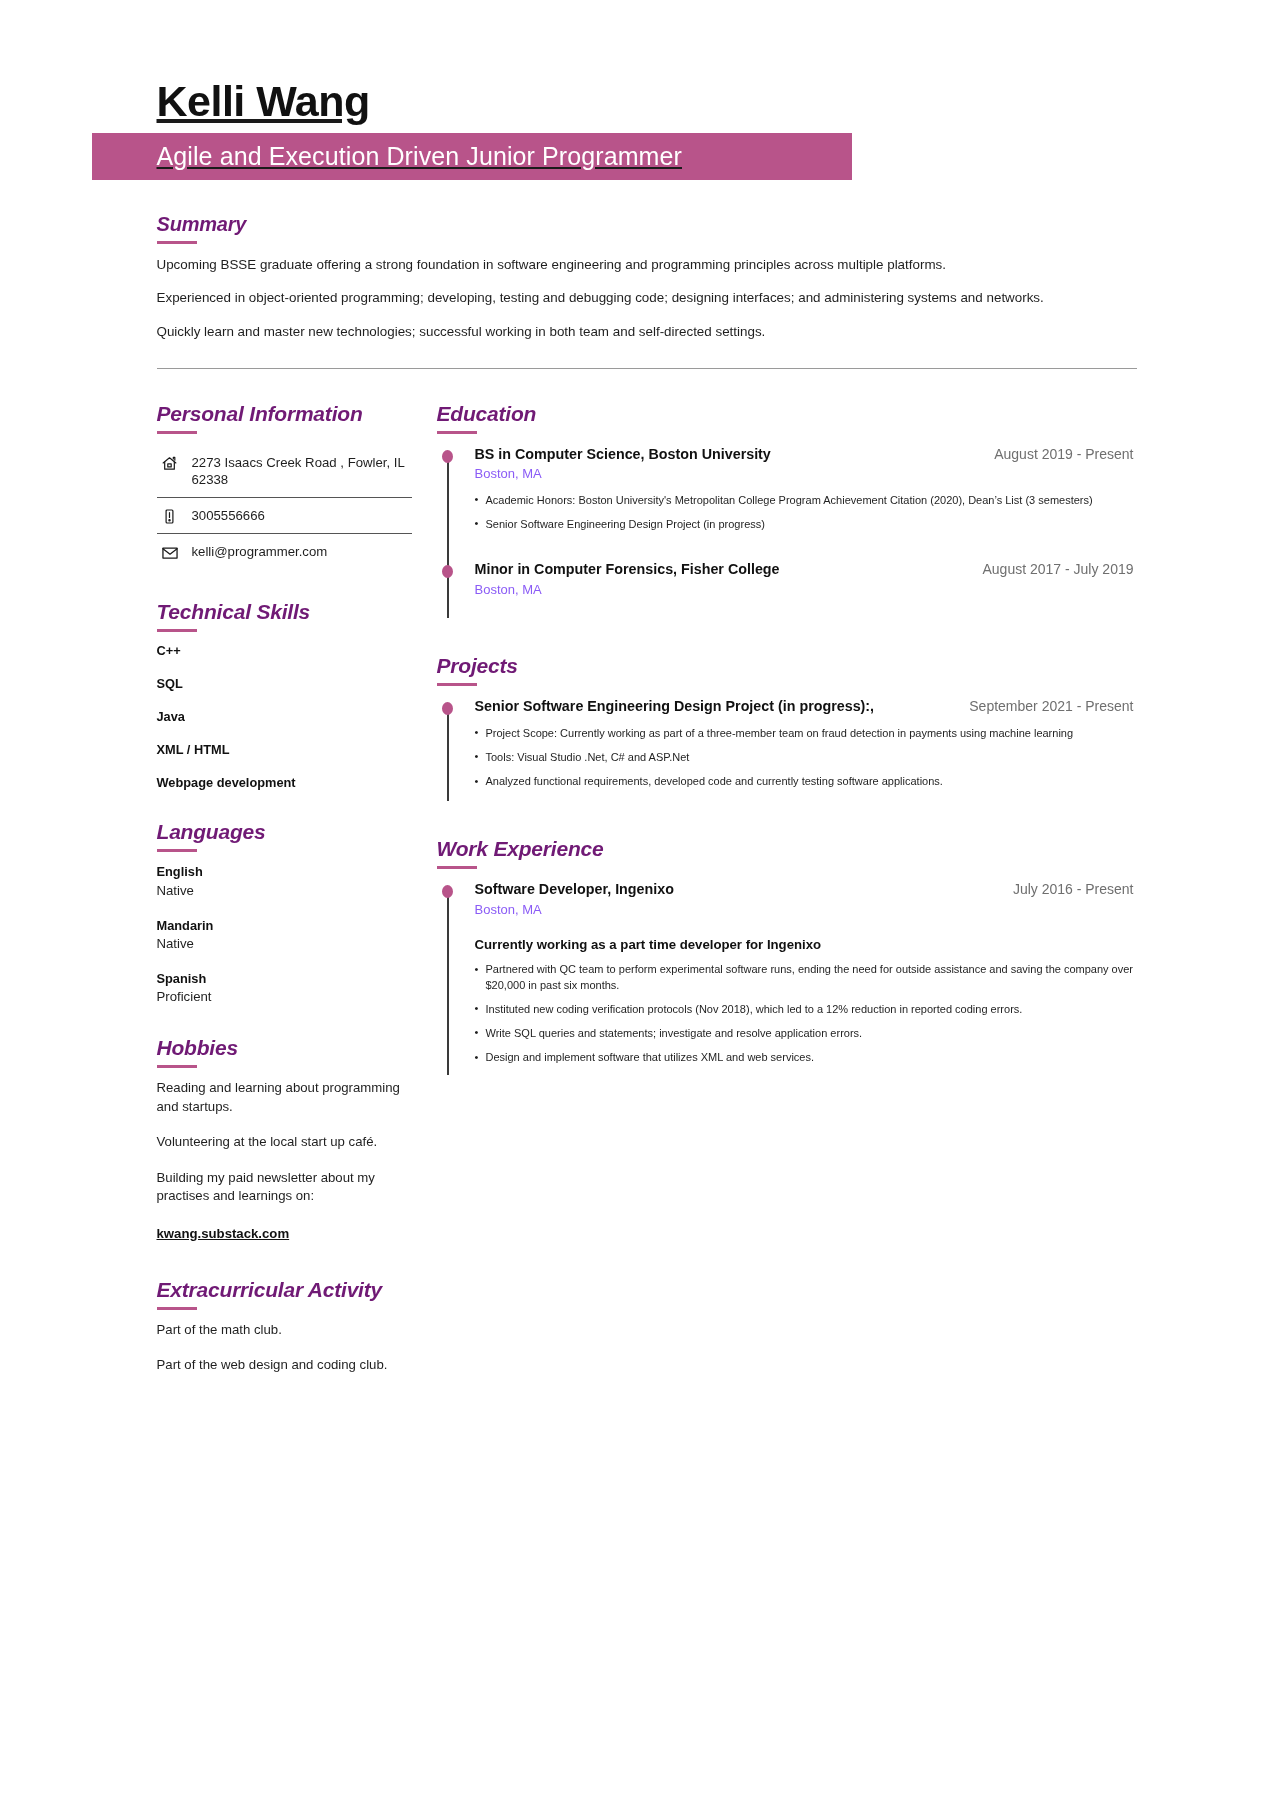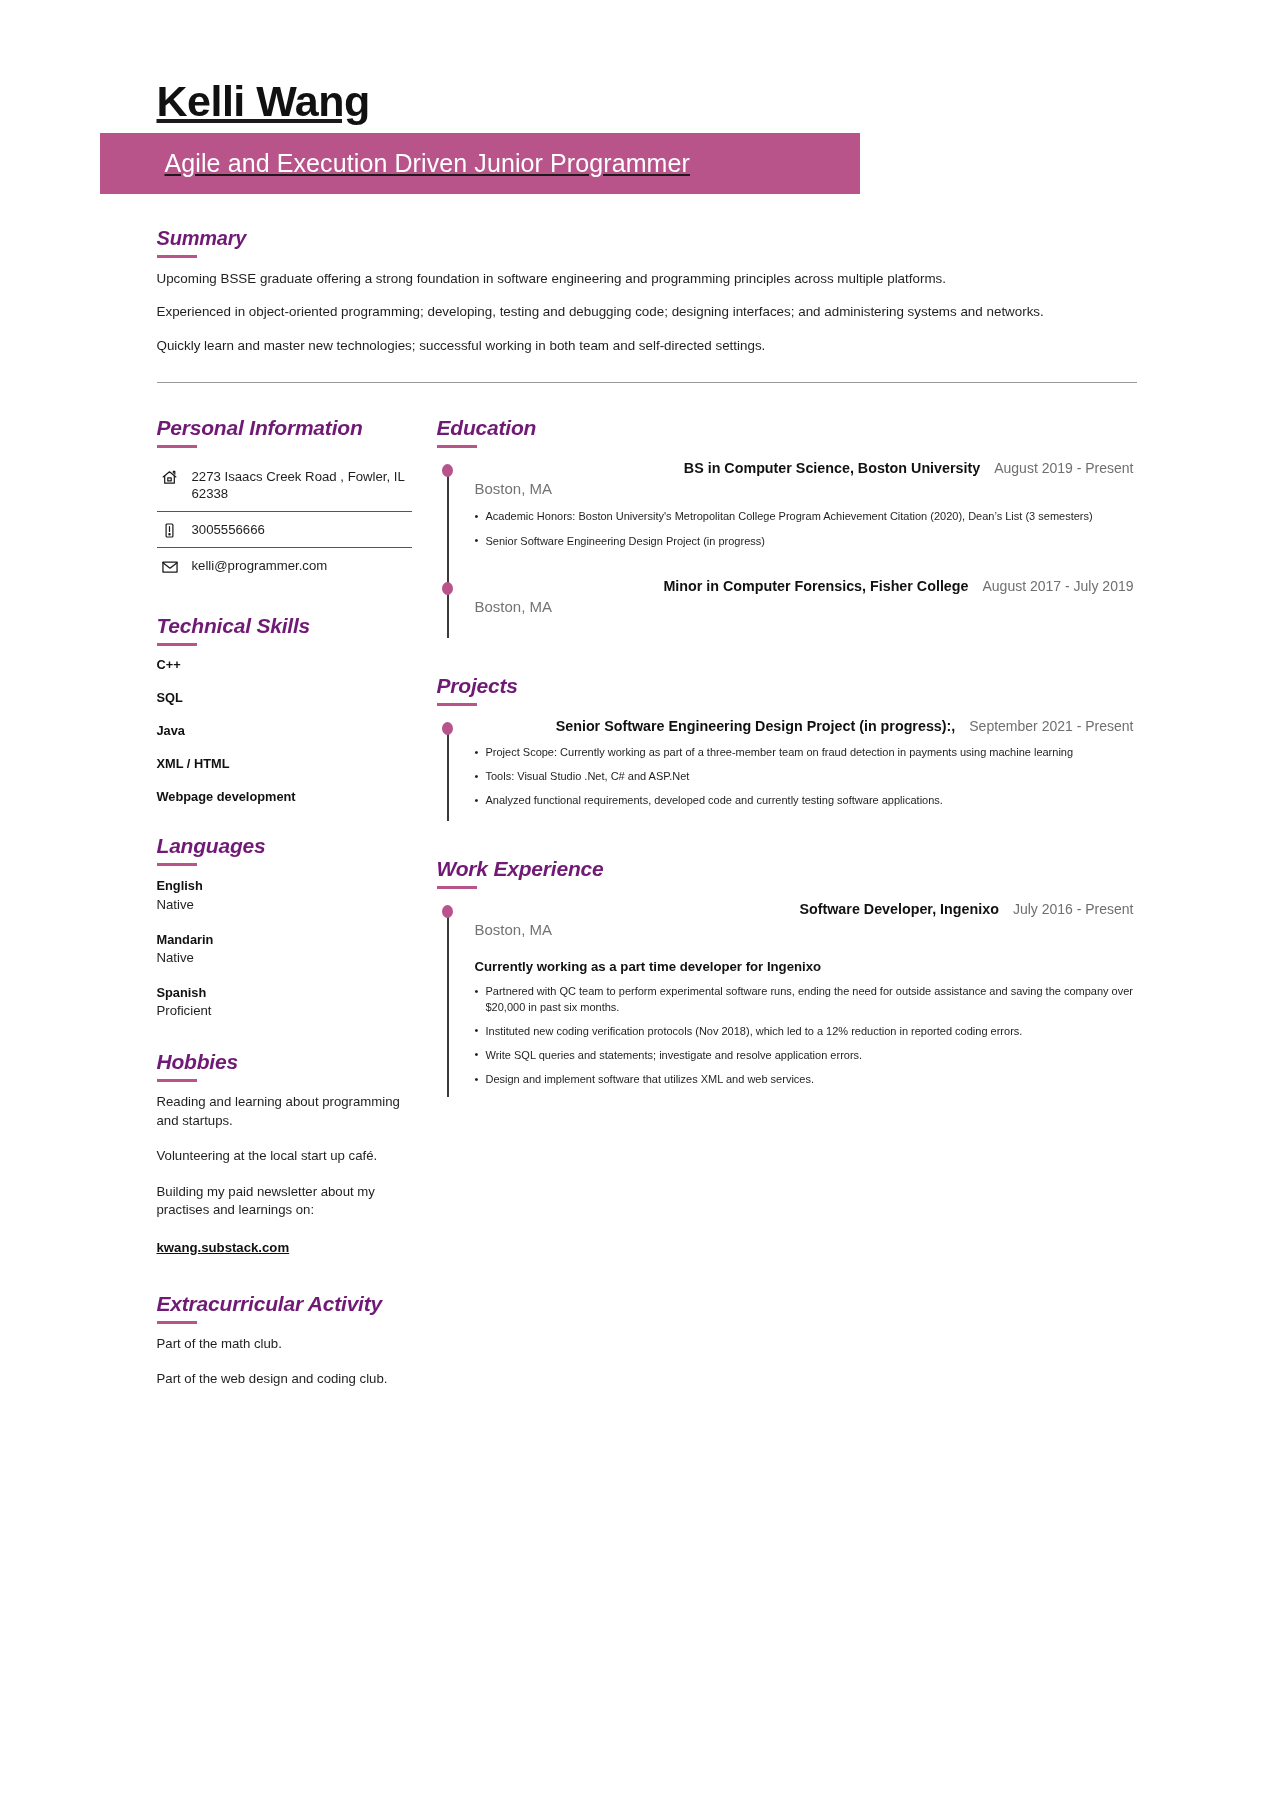--- a/index.html
+++ b/index.html
@@ -24,24 +24,23 @@
     font-weight: bold;
     letter-spacing: -0.5px;
     color: #111111;
     padding-left: 65px;
     line-height: 1.08;
   }
   .title-banner {
     margin-top: 9px;
     width: 760px;
     background: #b8548a;
-    height: 61px;
+    height: 47px;
     display: flex;
     align-items: center;
-    margin-left: 8px;
   }
   .title-banner .title-text {
     color: #ffffff;
     font-size: 25px;
     padding-left: 65px;
     letter-spacing: 0.1px;
     white-space: nowrap;
   }
 
   
@@ -188,40 +187,40 @@
     top: 5px;
     width: 11px;
     height: 13px;
     border-radius: 50%;
     background: #b8548a;
     z-index: 2;
   }
   .tl-headrow {
     display: flex;
     align-items: flex-start;
-    justify-content: flex-end;
+    justify-content: space-between;
     gap: 14px;
   }
   .tl-title {
     font-size: 14.3px;
     font-weight: bold;
     color: #111111;
     line-height: 1.3;
     max-width: 400px;
   }
   .tl-date {
     font-size: 14px;
     color: #6f6f6f;
     white-space: nowrap;
     text-align: right;
     padding-top: 1px;
   }
   .tl-sub {
-    font-size: 15px;
-    color: #737373;
+    font-size: 13px;
+    color: #8b5cf6;
     line-height: 1.35;
     margin-top: 2px;
   }
   .tl-note {
     font-size: 13.2px;
     font-weight: bold;
     color: #111111;
     margin-top: 19px;
     margin-bottom: 4px;
   }

